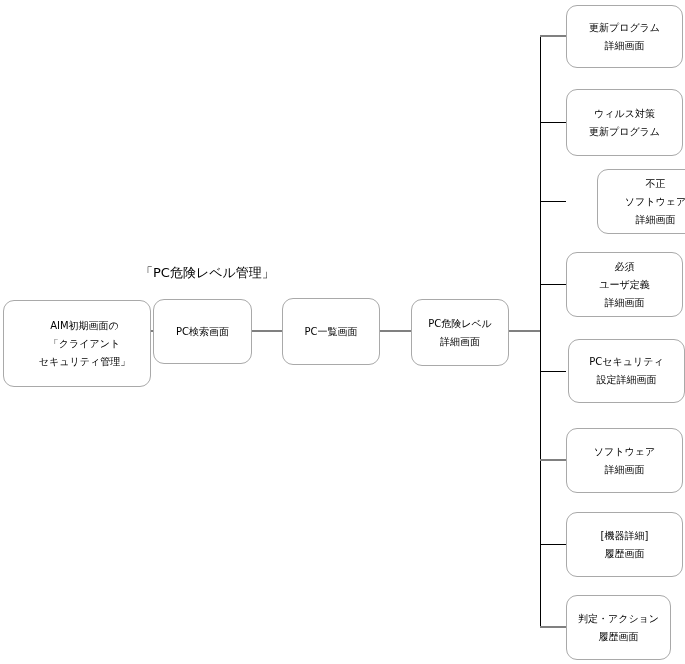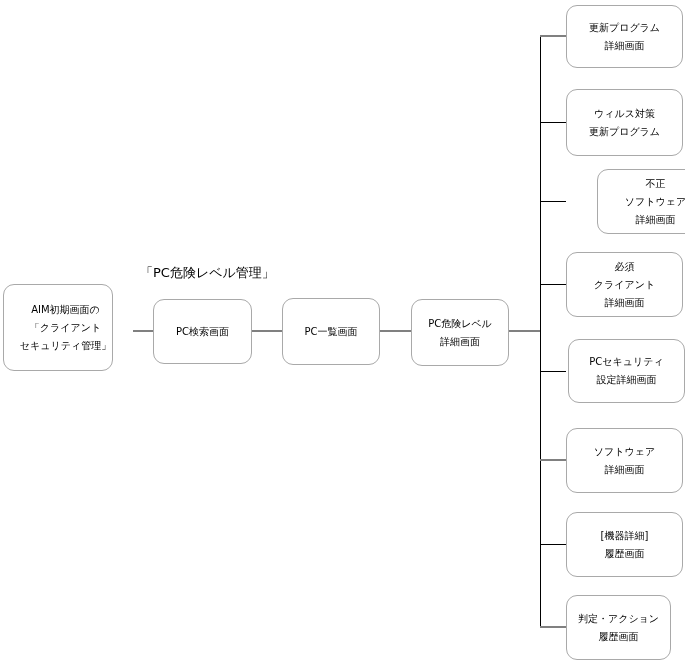--- a/index.html
+++ b/index.html
@@ -47,21 +47,21 @@
   .hline.thin { height: 1px; background: #000000; }
   .vline { width: 1px; background: #000000; }
 </style>
 </head>
 <body>
 
 <div class="canvas">
 
   <div class="section-label" style="left:140px; top:264px;">「PC危険レベル管理」</div>
 
-  <div class="flow-box" style="left:3px; top:284px; width:110px; height:87px;padding-left:15px;">AIM初期画面の
+  <div class="flow-box" style="left:3px; top:300px; width:148px; height:87px;padding-left:15px;">AIM初期画面の
 「クライアント
 セキュリティ管理」</div>
 
   <div class="flow-box" style="left:153px; top:299px; width:99px; height:65px;">PC検索画面</div>
 
   <div class="flow-box" style="left:282px; top:298px; width:98px; height:67px;">PC一覧画面</div>
 
   <div class="flow-box" style="left:411px; top:299px; width:98px; height:67px;">PC危険レベル
 詳細画面</div>
 
@@ -85,21 +85,21 @@
 詳細画面</div>
 
   <div class="flow-box" style="left:566px; top:89px; width:117px; height:67px;">ウィルス対策
 更新プログラム</div>
 
   <div class="flow-box" style="left:566px; top:169px; width:117px; height:65px;margin-left:31px;">不正
 ソフトウェア
 詳細画面</div>
 
   <div class="flow-box" style="left:566px; top:252px; width:117px; height:65px;">必須
-クライアント
+ユーザ定義
 詳細画面</div>
 
   <div class="flow-box" style="left:568px; top:339px; width:117px; height:64px;">PCセキュリティ
 設定詳細画面</div>
 
   <div class="flow-box" style="left:566px; top:428px; width:117px; height:65px;">ソフトウェア
 詳細画面</div>
 
   <div class="flow-box" style="left:566px; top:512px; width:117px; height:65px;">[機器詳細]
 履歴画面</div>

